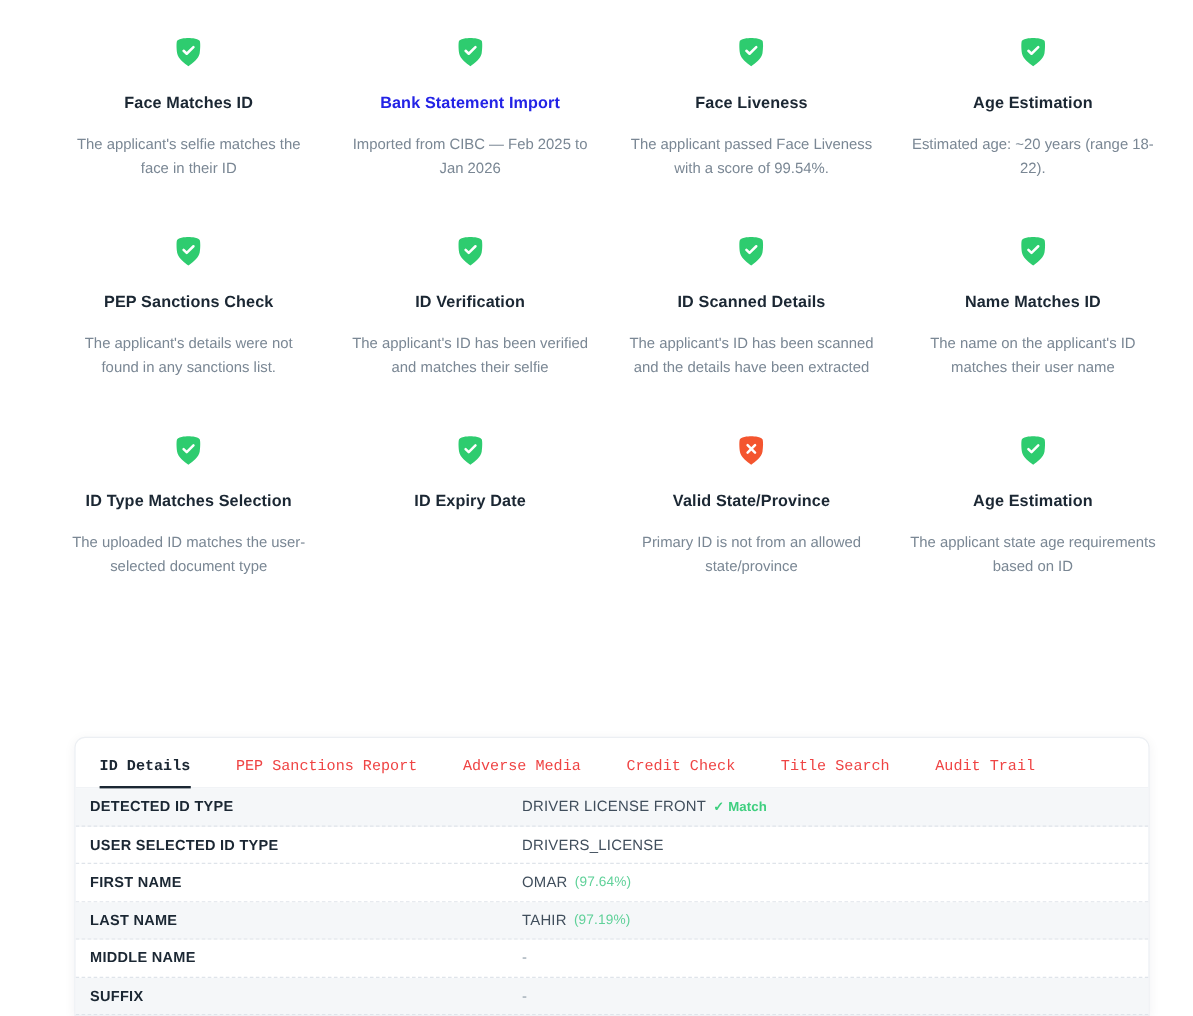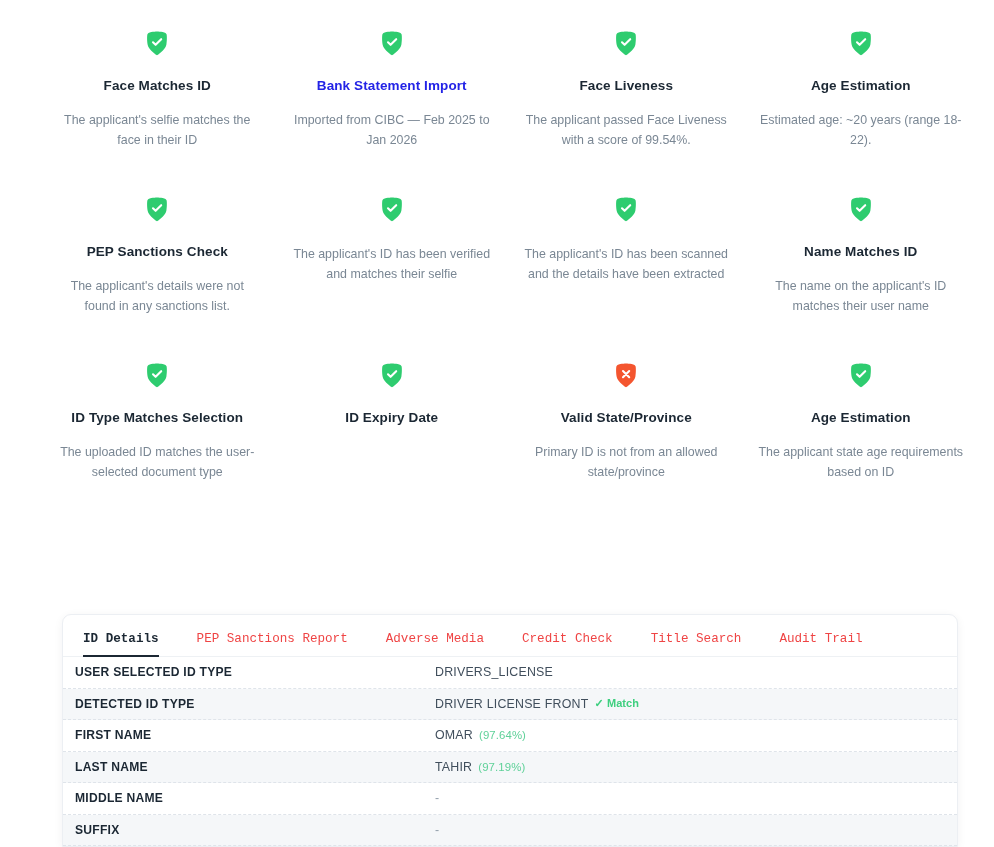--- a/index.html
+++ b/index.html
@@ -204,27 +204,29 @@
             <path d="M7.0 11.3 L9.6 13.8 L15.2 8.2" stroke="#ffffff" stroke-width="2.1" fill="none" stroke-linecap="round" stroke-linejoin="round"></path>
           </svg></span>
         <div class="check-title">PEP Sanctions Check</div>
         <div class="check-desc">The applicant's details were not found in any sanctions list.</div>
       </div>
       <div class="check-cell">
         <span class="check-icon"><svg width="22" height="25" viewBox="0 0 22 25">
             <path d="M11 0.6 C11 0.6 3.2 0.6 1.6 3.0 C0.9 4.0 1.0 10.0 1.6 13.4 C2.4 17.8 7.6 22.0 11 24.2 C14.4 22.0 19.6 17.8 20.4 13.4 C21.0 10.0 21.1 4.0 20.4 3.0 C18.8 0.6 11 0.6 11 0.6 Z" fill="#2ecc6f"></path>
             <path d="M7.0 11.3 L9.6 13.8 L15.2 8.2" stroke="#ffffff" stroke-width="2.1" fill="none" stroke-linecap="round" stroke-linejoin="round"></path>
           </svg></span>
+        <div class="check-title">ID Verification</div>
         <div class="check-desc">The applicant's ID has been verified and matches their selfie</div>
       </div>
       <div class="check-cell">
         <span class="check-icon"><svg width="22" height="25" viewBox="0 0 22 25">
             <path d="M11 0.6 C11 0.6 3.2 0.6 1.6 3.0 C0.9 4.0 1.0 10.0 1.6 13.4 C2.4 17.8 7.6 22.0 11 24.2 C14.4 22.0 19.6 17.8 20.4 13.4 C21.0 10.0 21.1 4.0 20.4 3.0 C18.8 0.6 11 0.6 11 0.6 Z" fill="#2ecc6f"></path>
             <path d="M7.0 11.3 L9.6 13.8 L15.2 8.2" stroke="#ffffff" stroke-width="2.1" fill="none" stroke-linecap="round" stroke-linejoin="round"></path>
           </svg></span>
+        <div class="check-title">ID Scanned Details</div>
         <div class="check-desc">The applicant's ID has been scanned and the details have been extracted</div>
       </div>
       <div class="check-cell">
         <span class="check-icon"><svg width="22" height="25" viewBox="0 0 22 25">
             <path d="M11 0.6 C11 0.6 3.2 0.6 1.6 3.0 C0.9 4.0 1.0 10.0 1.6 13.4 C2.4 17.8 7.6 22.0 11 24.2 C14.4 22.0 19.6 17.8 20.4 13.4 C21.0 10.0 21.1 4.0 20.4 3.0 C18.8 0.6 11 0.6 11 0.6 Z" fill="#2ecc6f"></path>
             <path d="M7.0 11.3 L9.6 13.8 L15.2 8.2" stroke="#ffffff" stroke-width="2.1" fill="none" stroke-linecap="round" stroke-linejoin="round"></path>
           </svg></span>
         <div class="check-title">Name Matches ID</div>
         <div class="check-desc">The name on the applicant's ID matches their user name</div>
       </div>
@@ -264,33 +266,33 @@
   <div class="details-card">
     <div class="tabs">
         <div class="tab active">ID Details</div>
         <div class="tab">PEP Sanctions Report</div>
         <div class="tab">Adverse Media</div>
         <div class="tab">Credit Check</div>
         <div class="tab">Title Search</div>
         <div class="tab">Audit Trail</div>
       </div>
     <div class="rows">
+        <div class="row shaded">
+          <div class="row-label">DETECTED ID TYPE</div>
+          <div class="row-value">
+            <span>DRIVER LICENSE FRONT</span>
+            <span class="badge-match">✓ Match</span>
+          </div>
+        </div>
         <div class="row">
           <div class="row-label">USER SELECTED ID TYPE</div>
           <div class="row-value">
             <span>DRIVERS_LICENSE</span>
           </div>
         </div>
-        <div class="row shaded">
-          <div class="row-label">DETECTED ID TYPE</div>
-          <div class="row-value">
-            <span>DRIVER LICENSE FRONT</span>
-            <span class="badge-match">✓ Match</span>
-          </div>
-        </div>
         <div class="row">
           <div class="row-label">FIRST NAME</div>
           <div class="row-value">
             <span>OMAR</span>
             <span class="pct">(97.64%)</span>
           </div>
         </div>
         <div class="row shaded">
           <div class="row-label">LAST NAME</div>
           <div class="row-value">

